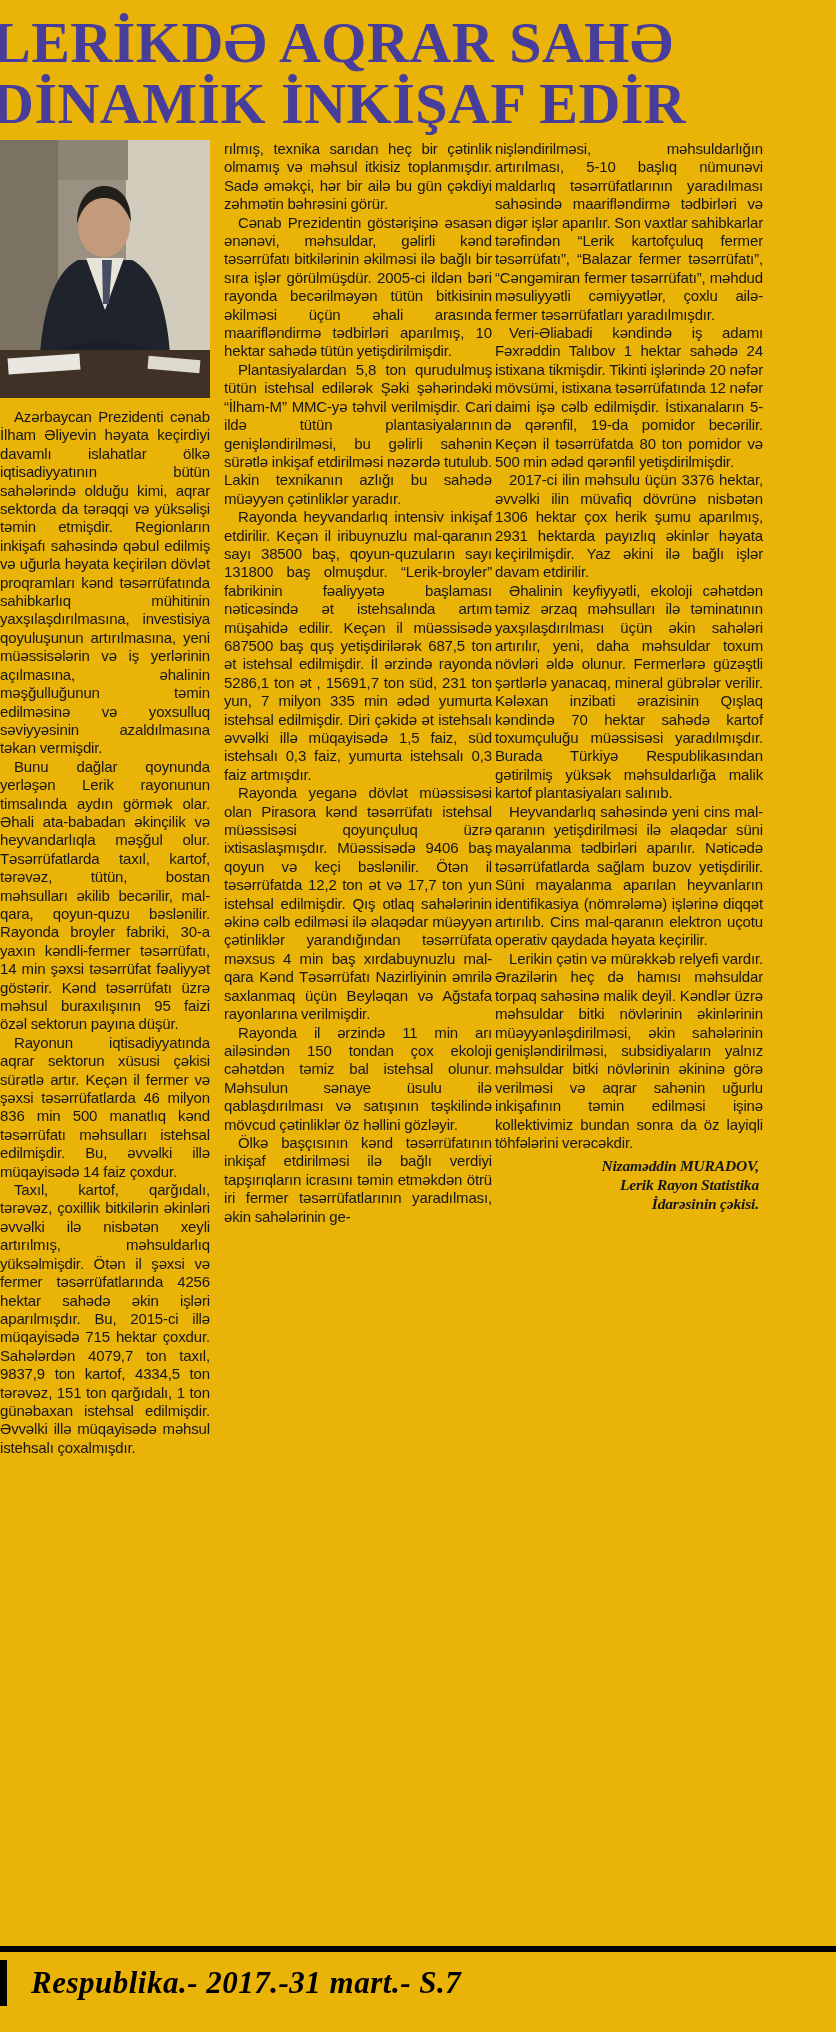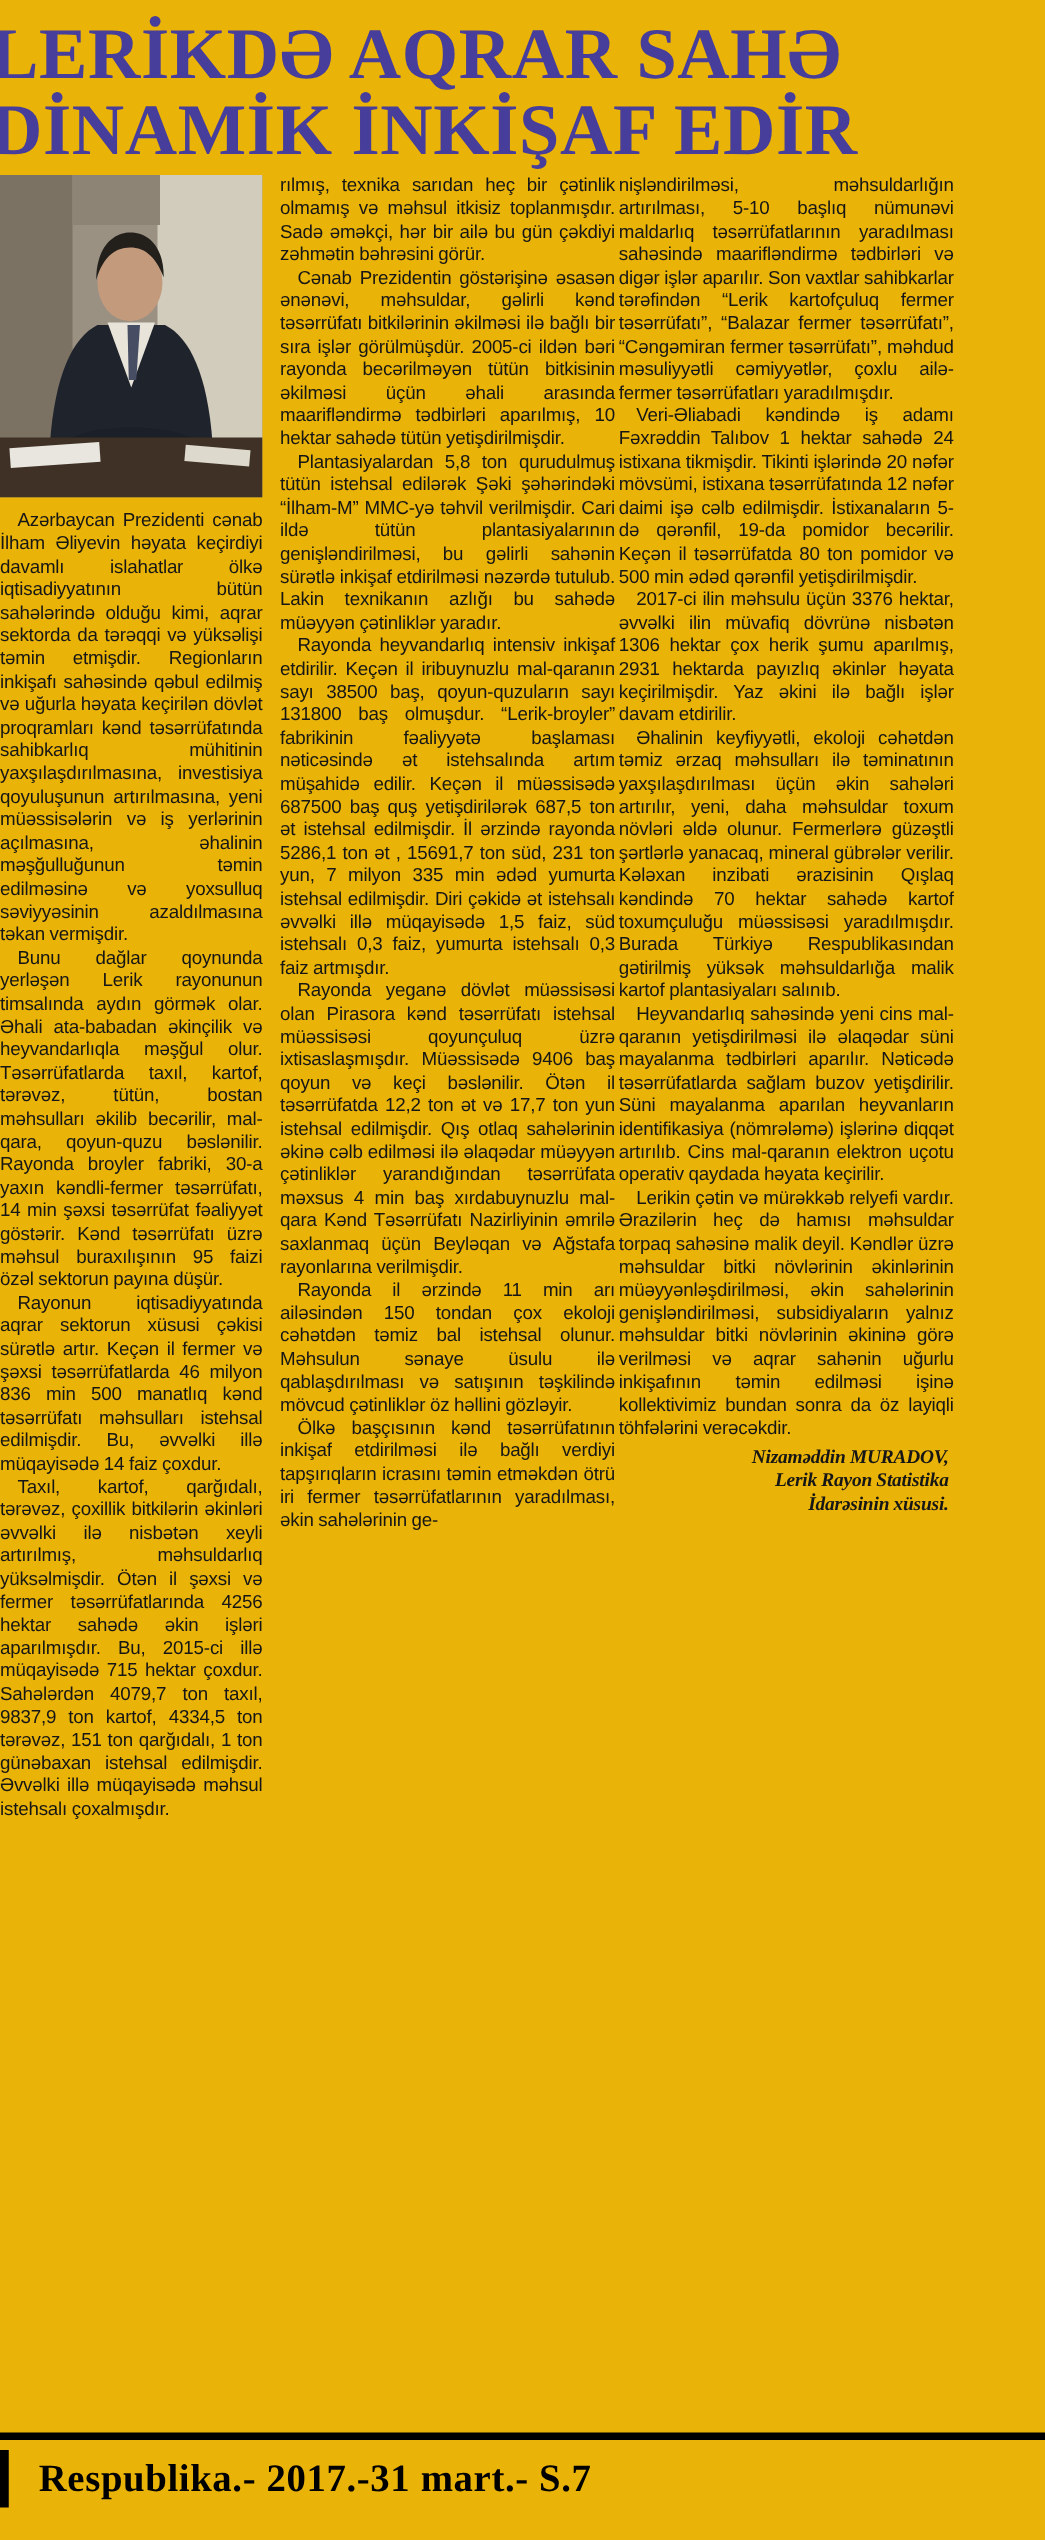--- a/index.html
+++ b/index.html
@@ -16,21 +16,21 @@
   .col2{left:224px;width:268px;}
   .col3{left:495px;width:268px;}
   .photo{margin:0 0 10px 0;width:210px;height:258px;display:block;}
   .photo svg{display:block;}
   .para{margin:0;text-indent:14px;}
   .cont{text-indent:0;}
   .byline{margin-top:4px;font-family:"Liberation Serif",serif;font-weight:bold;
           font-size:15.5px;line-height:19px;text-align:right;padding-right:4px;font-style:italic;}
   .footer-rule{position:absolute;left:0;top:1946px;width:836px;height:6px;background:#000;}
   .footer{position:absolute;left:0;top:1960px;width:836px;height:60px;
-          font-family:"Liberation Serif",serif;font-weight:bold;font-size:31px;color:#000;}
+          font-family:"Liberation Serif",serif;font-weight:bold;font-size:31px;color:#000;font-style:italic;}
   .footer-tick{display:inline-block;width:7px;height:46px;background:#000;
                vertical-align:middle;margin-right:24px;}
   .citation{vertical-align:middle;letter-spacing:0.5px;}
 </style>
 </head>
 <body>
 
 <div class="page">
 
   <h1 class="headline" style="color: rgb(71, 61, 155);">
@@ -81,21 +81,21 @@
     <div class="paras">
         <p class="para">Veri-Əliabadi kəndində iş adamı Fəxrəddin Talıbov 1 hektar sahədə 24 istixana tikmişdir. Tikinti işlərində 20 nəfər mövsümi, istixana təsərrüfatında 12 nəfər daimi işə cəlb edilmişdir. İstixanaların 5-də qərənfil, 19-da pomidor becərilir. Keçən il təsərrüfatda 80 ton pomidor və 500 min ədəd qərənfil yetişdirilmişdir.</p>
         <p class="para">2017-ci ilin məhsulu üçün 3376 hektar, əvvəlki ilin müvafiq dövrünə nisbətən 1306 hektar çox herik şumu aparılmış, 2931 hektarda payızlıq əkinlər həyata keçirilmişdir. Yaz əkini ilə bağlı işlər davam etdirilir.</p>
         <p class="para">Əhalinin keyfiyyətli, ekoloji cəhətdən təmiz ərzaq məhsulları ilə təminatının yaxşılaşdırılması üçün əkin sahələri artırılır, yeni, daha məhsuldar toxum növləri əldə olunur. Fermerlərə güzəştli şərtlərlə yanacaq, mineral gübrələr verilir. Kələxan inzibati ərazisinin Qışlaq kəndində 70 hektar sahədə kartof toxumçuluğu müəssisəsi yaradılmışdır. Burada Türkiyə Respublikasından gətirilmiş yüksək məhsuldarlığa malik kartof plantasiyaları salınıb.</p>
         <p class="para">Heyvandarlıq sahəsində yeni cins mal-qaranın yetişdirilməsi ilə əlaqədar süni mayalanma tədbirləri aparılır. Nəticədə təsərrüfatlarda sağlam buzov yetişdirilir. Süni mayalanma aparılan heyvanların identifikasiya (nömrələmə) işlərinə diqqət artırılıb. Cins mal-qaranın elektron uçotu operativ qaydada həyata keçirilir.</p>
         <p class="para">Lerikin çətin və mürəkkəb relyefi vardır. Ərazilərin heç də hamısı məhsuldar torpaq sahəsinə malik deyil. Kəndlər üzrə məhsuldar bitki növlərinin əkinlərinin müəyyənləşdirilməsi, əkin sahələrinin genişləndirilməsi, subsidiyaların yalnız məhsuldar bitki növlərinin əkininə görə verilməsi və aqrar sahənin uğurlu inkişafının təmin edilməsi işinə kollektivimiz bundan sonra da öz layiqli töhfələrini verəcəkdir.</p>
       </div>
     <div class="byline">
       <div>Nizaməddin MURADOV,</div>
       <div>Lerik Rayon Statistika</div>
-      <div>İdarəsinin xüsusi.</div>
+      <div>İdarəsinin çəkisi.</div>
     </div>
   </div>
 
   <div class="footer-rule"></div>
 
   <div class="footer">
     <span class="footer-tick"></span><span class="citation">Respublika.- 2017.-31 mart.- S.7</span>
   </div>
 
 </div>

